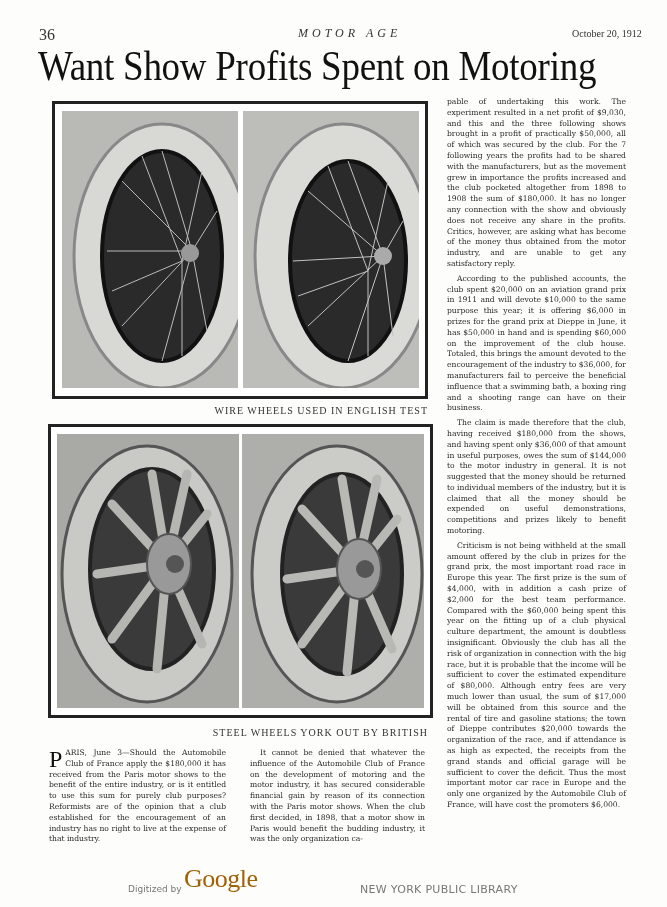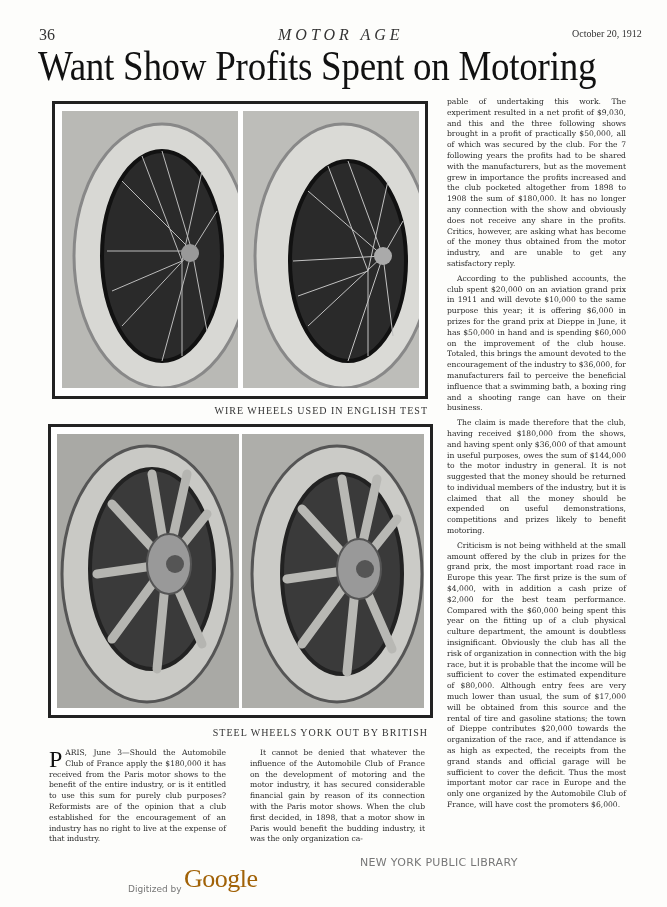--- a/index.html
+++ b/index.html
@@ -3,21 +3,21 @@
 <meta charset="utf-8">
 <style>
   html, body { margin: 0; padding: 0; }
   body {
     width: 667px; height: 907px; background: #fdfdfb; position: relative; overflow: hidden;
     font-family: "DejaVu Serif", "Liberation Serif", serif; color: #1e1e1e;
   }
   .abs { position: absolute; }
   .hdr { font-family: "Liberation Serif", serif; color: #333; }
   #page-num { left: 39px; top: 26px; font-size: 16px; }
-  #journal { left: 278px; top: 26px; font-size: 16px; font-style: italic; letter-spacing: 4px; }
+  #journal { left: 298px; top: 26px; font-size: 12px; font-style: italic; letter-spacing: 4px; }
   #date { left: 572px; top: 28px; font-size: 10px; }
   #headline {
     left: 38px; top: 40px; width: 600px; font-family: "Liberation Serif", serif;
     font-size: 43px; line-height: 52px; color: #111; white-space: nowrap;
     transform: scaleX(0.86); transform-origin: left top; letter-spacing: -0.3px;
   }
   .frame { position: absolute; border: 3px solid #222; background: #fff; }
   .photo {
     position: absolute; overflow: hidden;
     background:
@@ -32,21 +32,21 @@
     position: absolute; font-family: "DejaVu Serif", serif; font-size: 7.6px; line-height: 10.8px;
     text-align: justify; color: #2a2a2a;
   }
   .col p { margin: 0 9px 4px 0; text-indent: 10px; }
   .col p.noindent { text-indent: 0; }
   .dropcap { float: left; font-family: "Liberation Serif", serif; font-size: 24px; line-height: 20px; margin: 1px 3px 0 0; color: #111; }
   .footer { position: absolute; font-family: "DejaVu Sans", sans-serif; color: #777; }
   #digitized { left: 128px; top: 876px; font-size: 9px; margin-top: 8px; }
   #google { left: 184px; top: 864px; font-family: "Liberation Serif", serif; font-size: 26px; color: #a16207; letter-spacing: -0.5px; }
   #orig-from { left: 405px; top: 924px; font-size: 8px; width: 160px; text-align: center; }
-  #orig-lib { left: 360px; top: 856px; font-size: 11px; letter-spacing: 0.3px; }
+  #orig-lib { left: 360px; top: 883px; font-size: 11px; letter-spacing: 0.3px; }
 </style>
 </head>
 <body>
 
 <div class="abs hdr" id="page-num">36</div>
 <div class="abs hdr" id="journal">MOTOR AGE</div>
 <div class="abs hdr" id="date">October 20, 1912</div>
 <div class="abs" id="headline">Want Show Profits Spent on Motoring</div>
 
 <div class="frame" style="left:52px; top:101px; width:370px; height:292px;">

